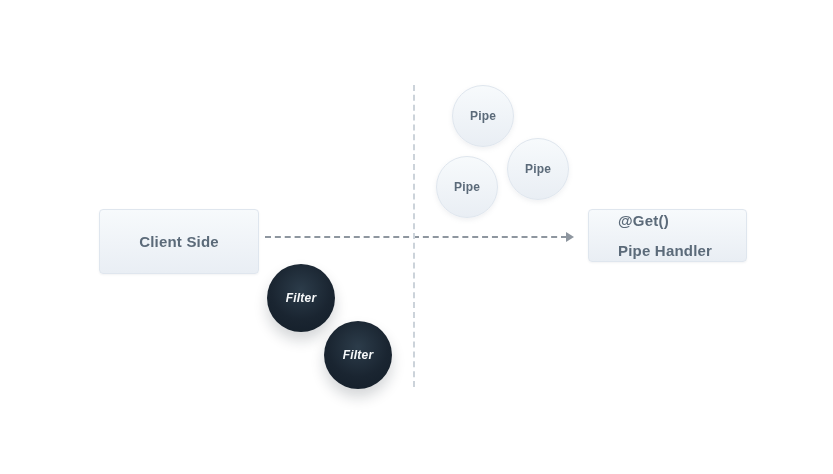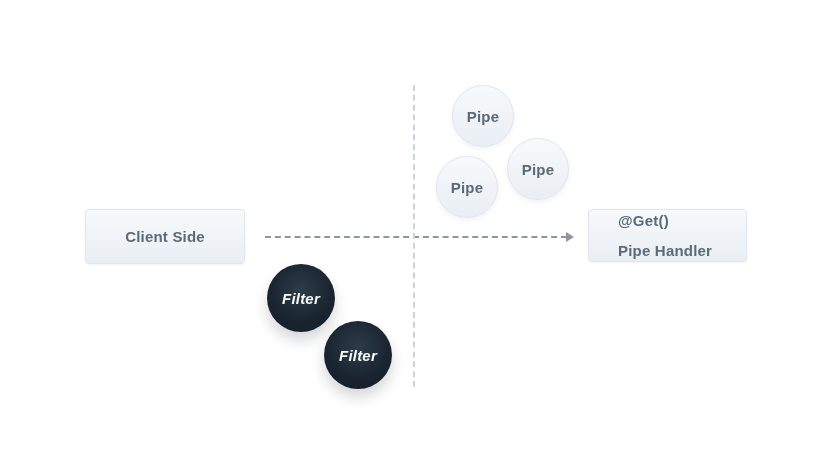--- a/index.html
+++ b/index.html
@@ -33,34 +33,34 @@
     border-radius: 4px;
     border: 1px solid var(--node-border);
     background: linear-gradient(180deg, var(--node-light-top), var(--node-light-bottom));
     color: var(--label-text);
     font-size: 15px;
     font-weight: 600;
     letter-spacing: 0.2px;
     box-shadow: 0 1px 2px rgba(90,106,120,0.08);
   }
   .box.client {
-    left: 85px; top: 209px; width: 160px; height: 55px;
+    left: 99px; top: 209px; width: 160px; height: 65px;
     display: flex; align-items: center; justify-content: center;
   }
   .box.route {
     left: 588px; top: 209px; width: 159px; height: 53px;
     display: flex; flex-direction: column; justify-content: space-between;
     padding-left: 29px; line-height: 21px;
   }
   .circle {
     position: absolute;
     box-sizing: border-box;
     border-radius: 50%;
     display: flex; align-items: center; justify-content: center;
-    font-size: 15px; font-weight: 600; letter-spacing: 0.2px;
+    font-size: 12px; font-weight: 600; letter-spacing: 0.2px;
   }
   .pipe {
     width: 62px; height: 62px;
     background: linear-gradient(180deg, var(--node-light-top), var(--node-light-bottom));
     border: 1px solid var(--node-border);
     color: var(--label-text);
     box-shadow: 0 2px 5px rgba(120,135,150,0.12);
   }
   .pipe1 { left: 452px; top: 85px; }
   .pipe2 { left: 436px; top: 156px; }

